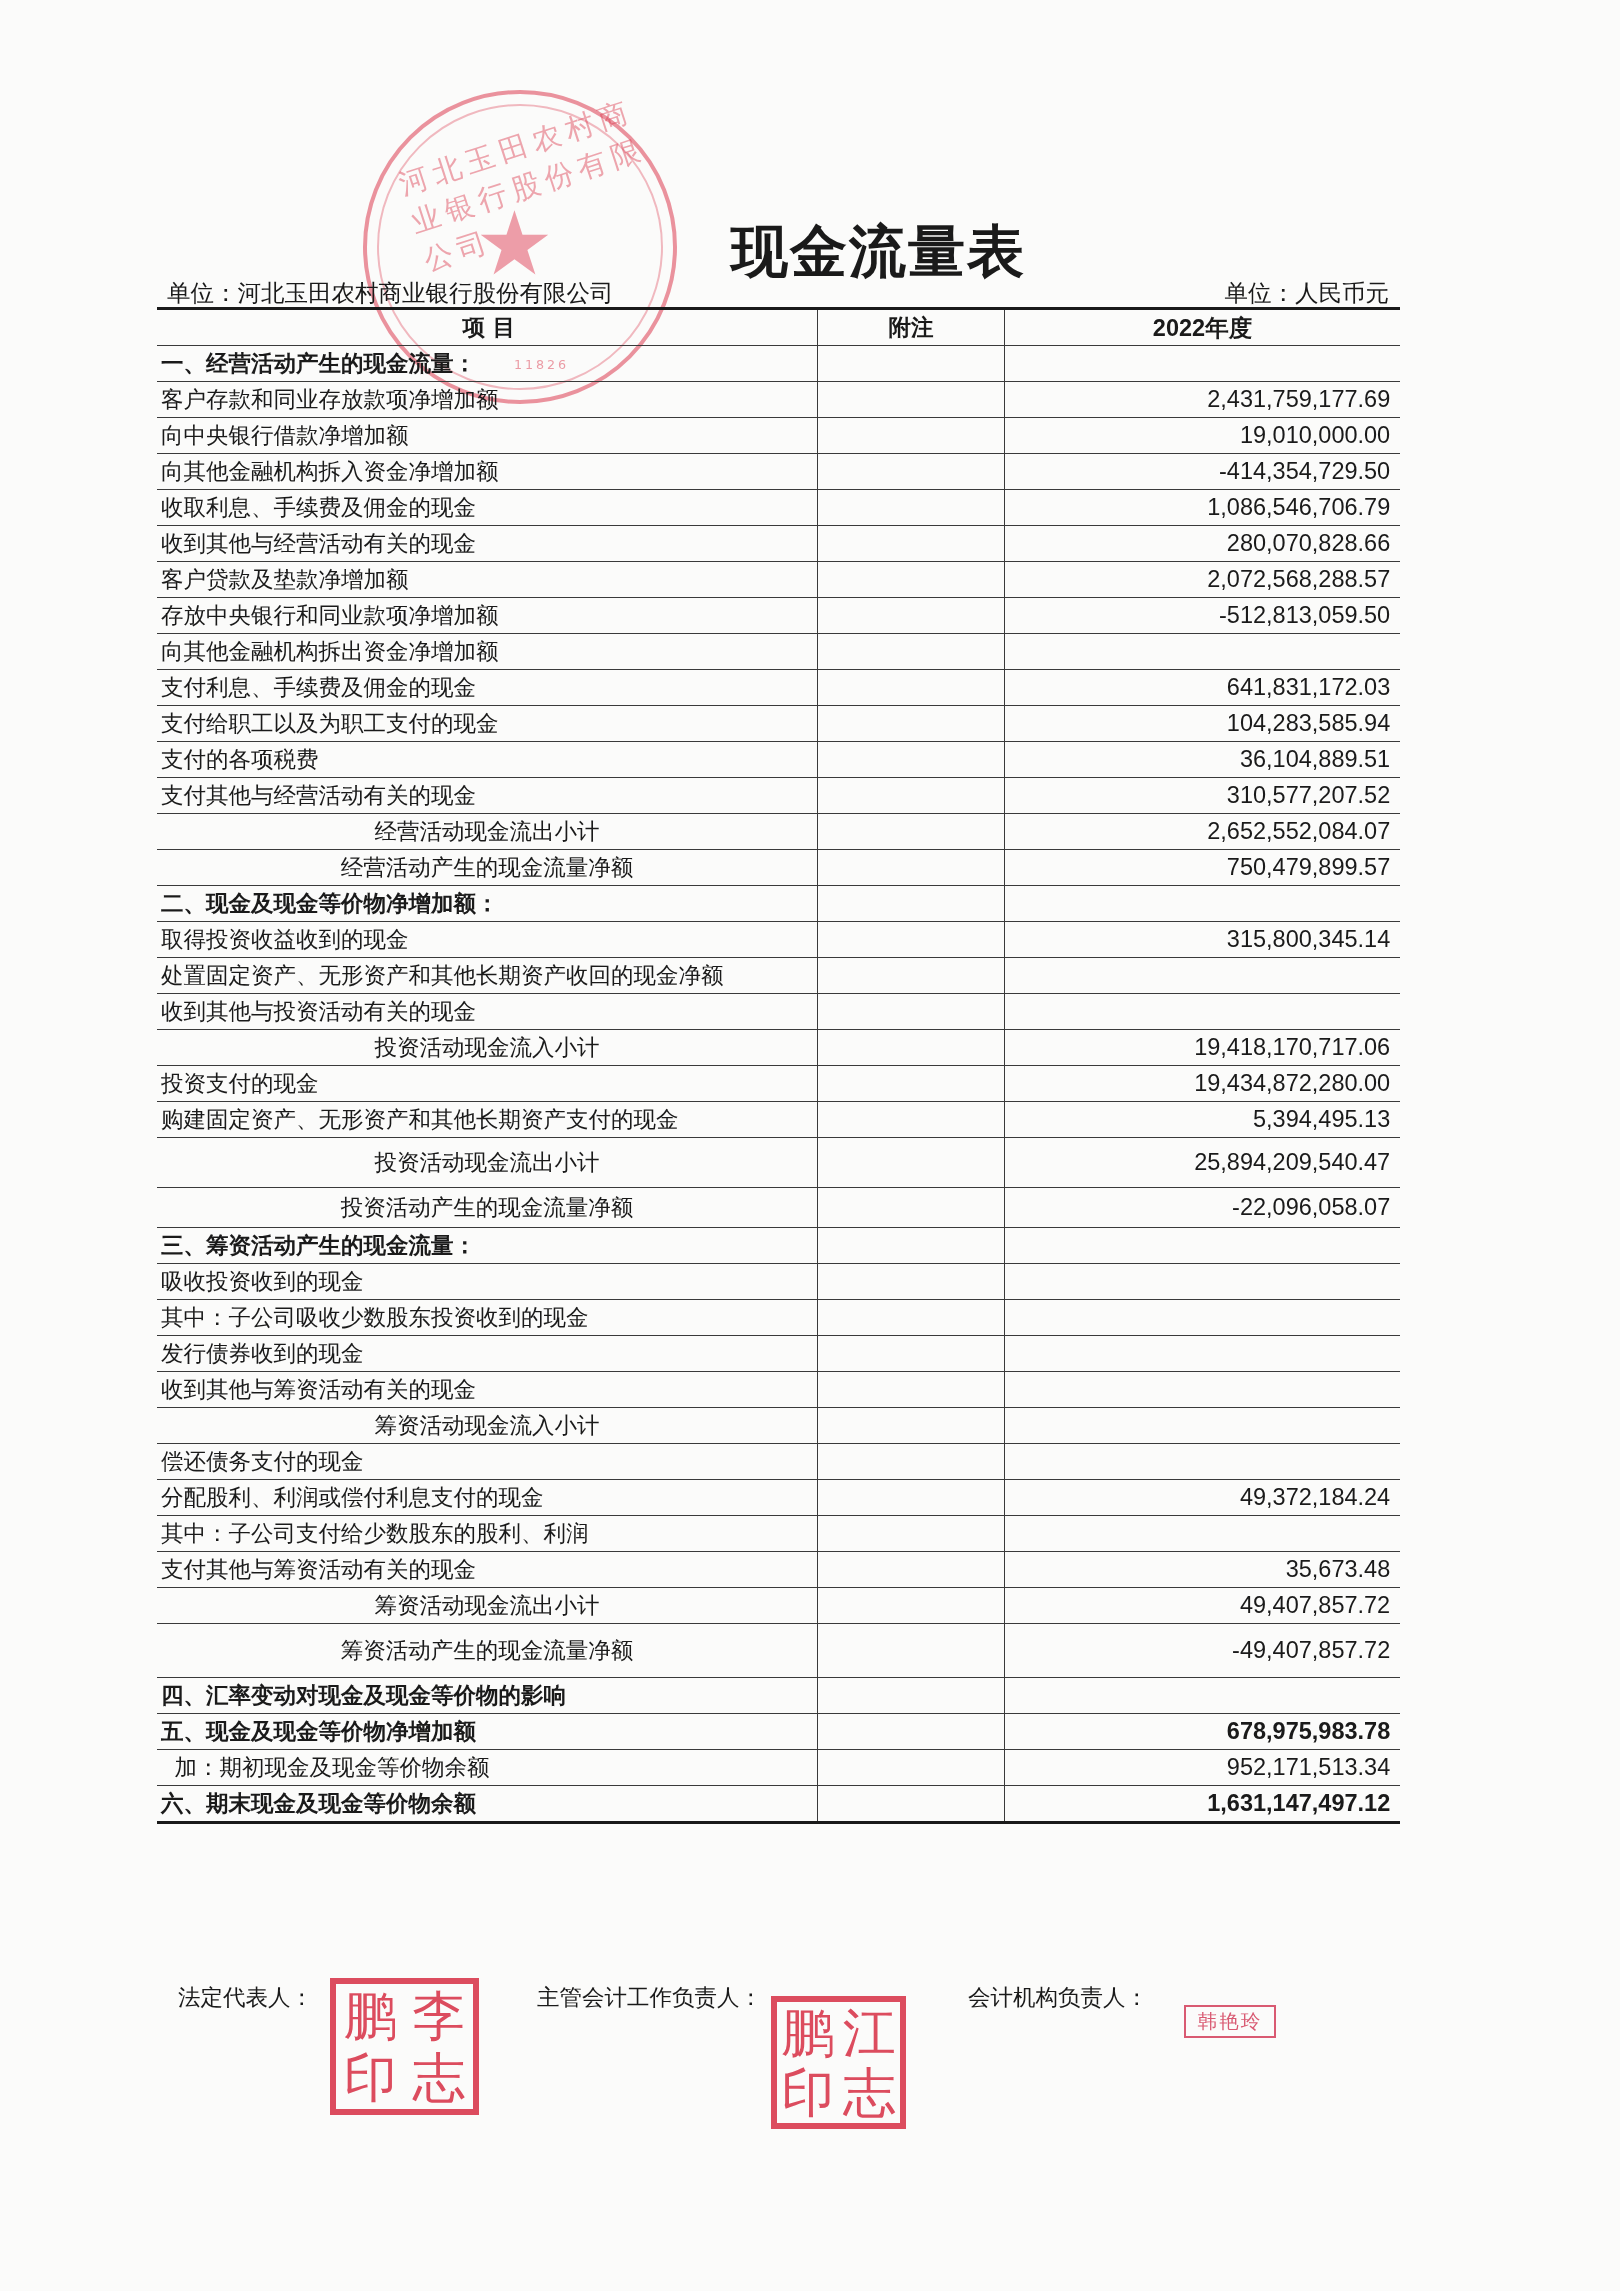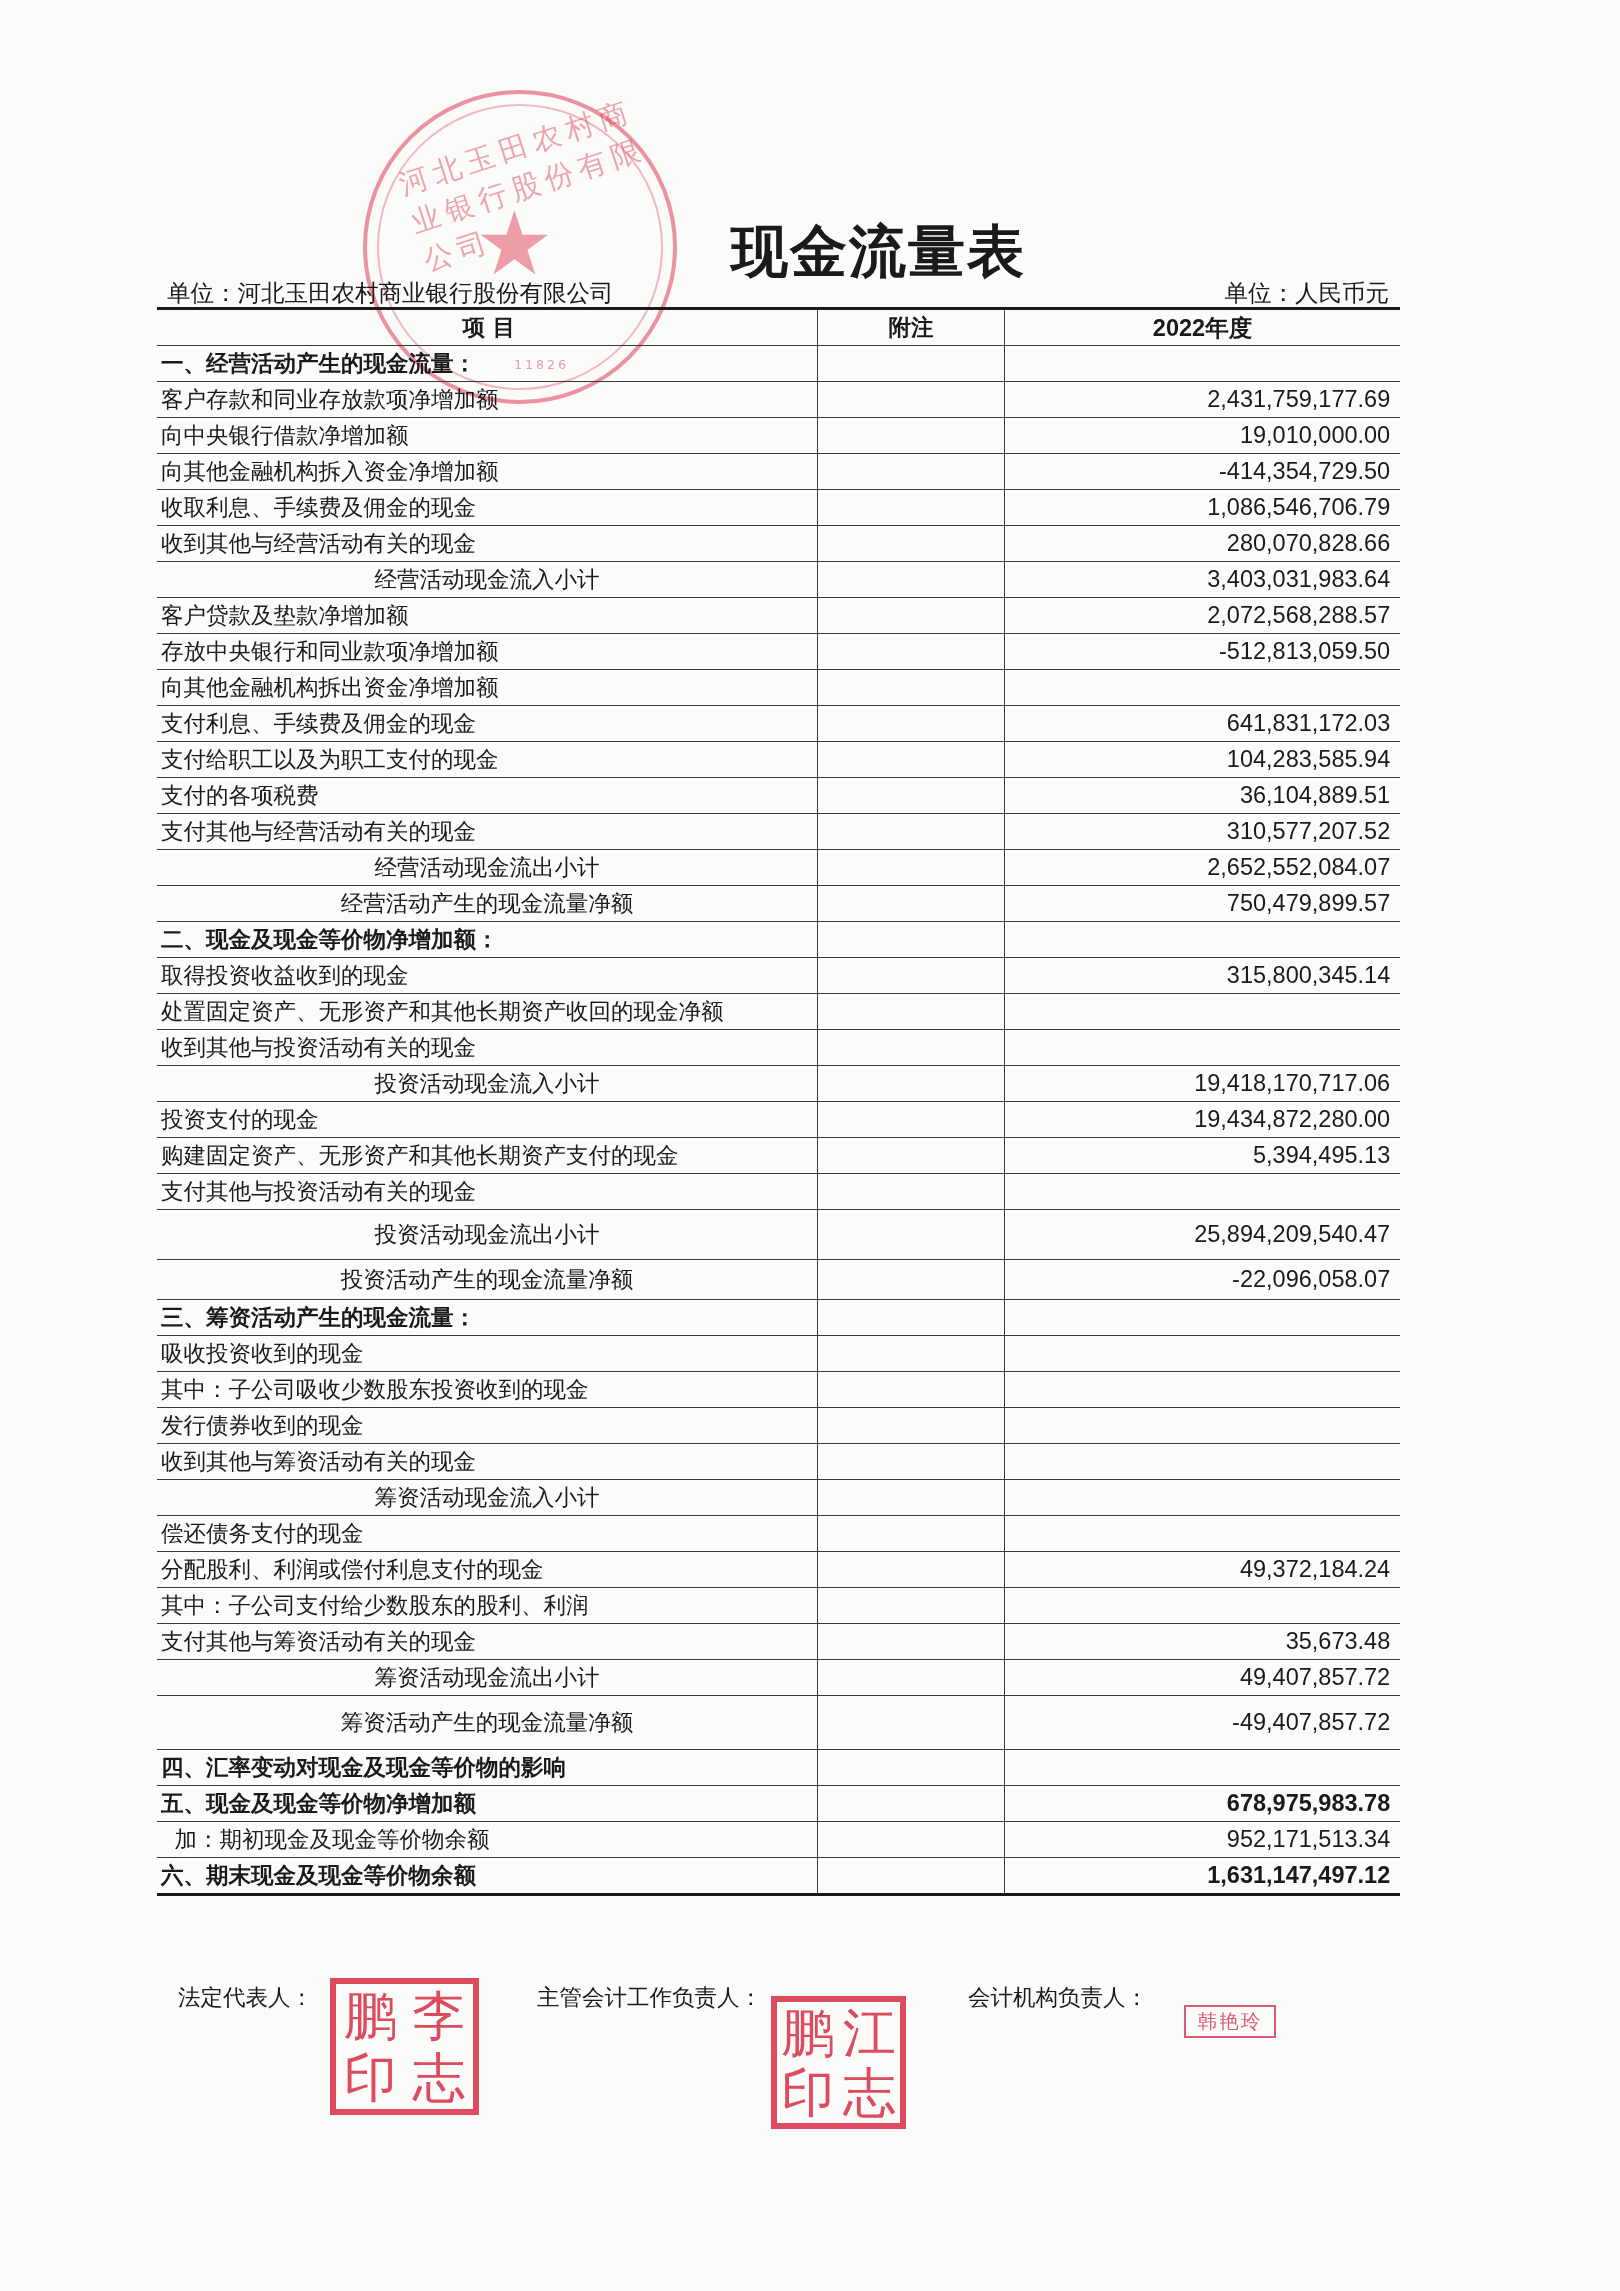--- a/index.html
+++ b/index.html
@@ -105,25 +105,20 @@
       <div class="row">
         <div class="cell c-item">收取利息、手续费及佣金的现金</div>
         <div class="cell c-note"></div>
         <div class="cell c-val">1,086,546,706.79</div>
       </div>
       <div class="row">
         <div class="cell c-item">收到其他与经营活动有关的现金</div>
         <div class="cell c-note"></div>
         <div class="cell c-val">280,070,828.66</div>
       </div>
-      <div class="row sub">
-        <div class="cell c-item">经营活动现金流入小计</div>
-        <div class="cell c-note"></div>
-        <div class="cell c-val">3,403,031,983.64</div>
-      </div>
       <div class="row">
         <div class="cell c-item">客户贷款及垫款净增加额</div>
         <div class="cell c-note"></div>
         <div class="cell c-val">2,072,568,288.57</div>
       </div>
       <div class="row">
         <div class="cell c-item">存放中央银行和同业款项净增加额</div>
         <div class="cell c-note"></div>
         <div class="cell c-val">-512,813,059.50</div>
       </div>
@@ -189,25 +184,20 @@
       </div>
       <div class="row">
         <div class="cell c-item">投资支付的现金</div>
         <div class="cell c-note"></div>
         <div class="cell c-val">19,434,872,280.00</div>
       </div>
       <div class="row">
         <div class="cell c-item">购建固定资产、无形资产和其他长期资产支付的现金</div>
         <div class="cell c-note"></div>
         <div class="cell c-val">5,394,495.13</div>
-      </div>
-      <div class="row">
-        <div class="cell c-item">支付其他与投资活动有关的现金</div>
-        <div class="cell c-note"></div>
-        <div class="cell c-val"></div>
       </div>
       <div class="row sub tall">
         <div class="cell c-item">投资活动现金流出小计</div>
         <div class="cell c-note"></div>
         <div class="cell c-val">25,894,209,540.47</div>
       </div>
       <div class="row sub tall2">
         <div class="cell c-item">投资活动产生的现金流量净额</div>
         <div class="cell c-note"></div>
         <div class="cell c-val">-22,096,058.07</div>

